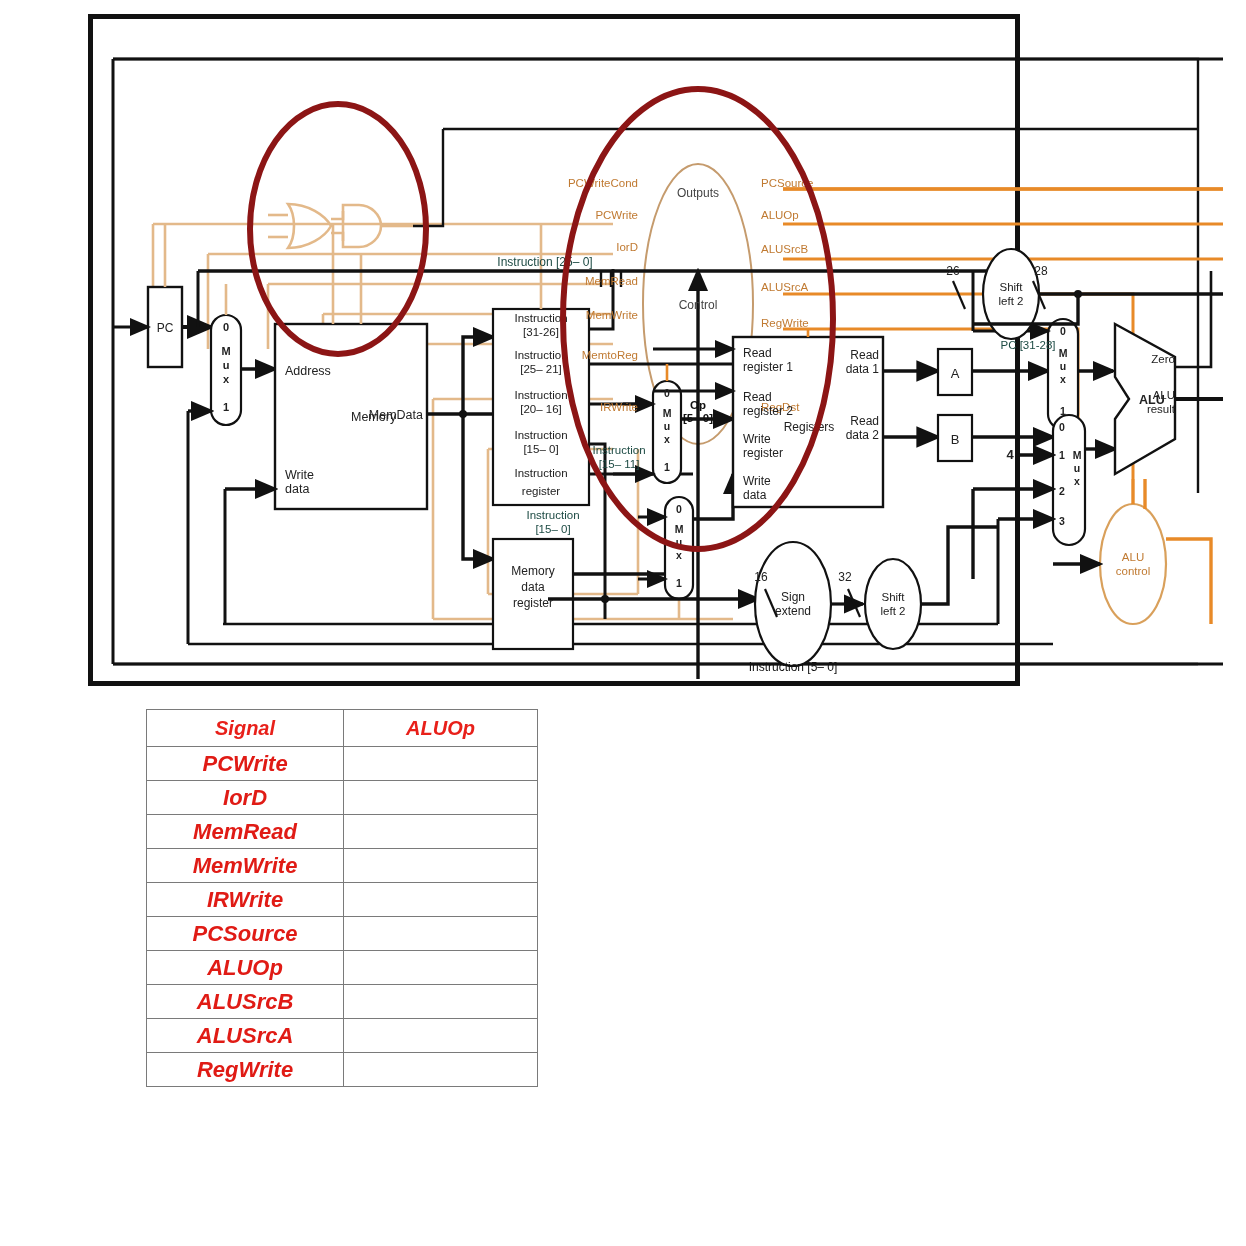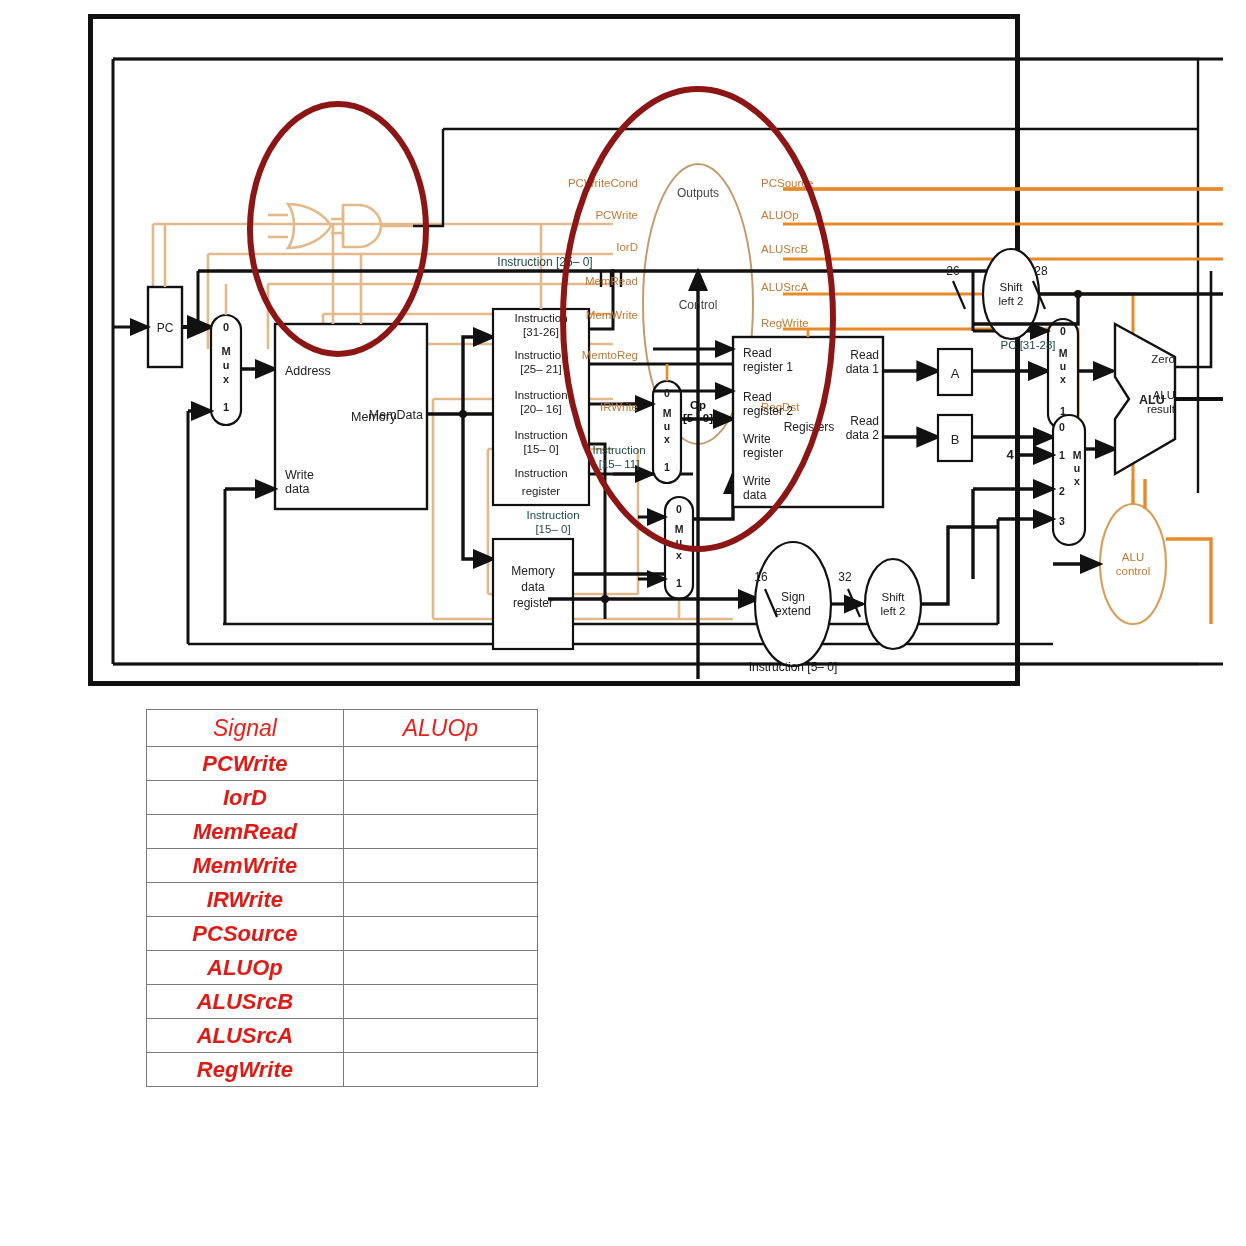--- a/index.html
+++ b/index.html
@@ -9,21 +9,21 @@
   #figure{position:absolute;left:88px;top:14px;width:932px;height:672px;
           border:5px solid #111;background:#fff;box-sizing:border-box;}
   #svgwrap{position:absolute;left:0;top:0;width:100%;height:100%;}
 
   
   #signal-table{position:absolute;left:146px;top:709px;width:392px;border-collapse:collapse;}
   #signal-table td{border:1.6px solid #7a7a7a;height:33px;padding:0 4px;}
   #signal-table td.sig{width:196px;text-align:center;color:#e01b15;
         font-weight:bold;font-style:italic;font-size:22px;}
   #signal-table td.val{width:196px;}
-  #signal-table tr.head td{color:#e8201a;font-weight:normal;font-style:italic;font-size:23px;text-align:center;height:36px;}
+  #signal-table tr.head td{color:#e8201a;font-weight:bold;font-style:italic;font-size:20px;text-align:center;height:36px;}
 
   text{font-family:"Liberation Sans",sans-serif;}
 </style>
 </head>
 <body>
 
 <div id="figure">
   <div id="svgwrap">
   <svg viewBox="0 0 1130 662" width="1130" height="662" xmlns="http://www.w3.org/2000/svg">
     <defs>

